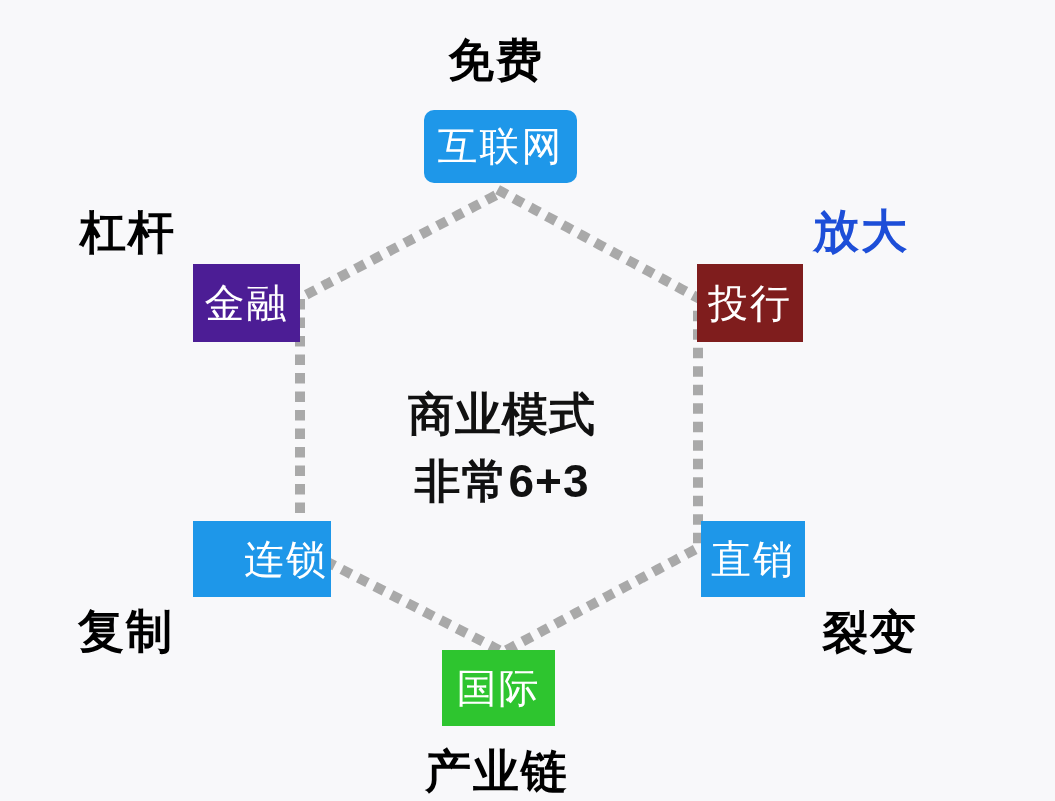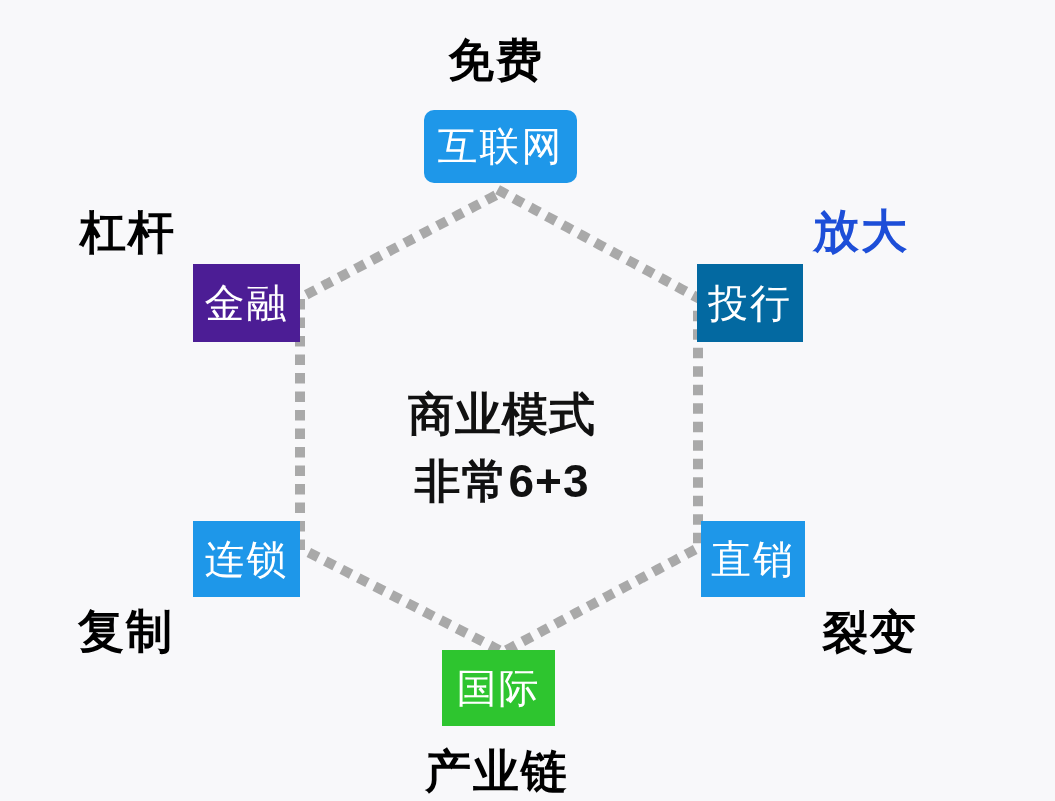--- a/index.html
+++ b/index.html
@@ -60,21 +60,21 @@
     line-height: 1.45;
     white-space: nowrap;
     z-index: 1;
     letter-spacing: 1px;
     margin-top: 32px;
   }
   
   #box-internet      { left: 424px; top: 110px; width: 153px; height: 73px; border-radius: 10px; }
   #box-finance       { left: 193px; top: 264px; width: 107px; height: 78px; }
   #box-investment    { left: 697px; top: 264px; width: 106px; height: 78px; }
-  #box-chain         { left: 193px; top: 521px; width: 107px; height: 76px; }
+  #box-chain         { left: 193px; top: 521px; width: 90px; height: 76px; padding-left: 48px; }
   #box-direct        { left: 701px; top: 521px; width: 104px; height: 76px; }
   #box-international { left: 442px; top: 650px; width: 113px; height: 76px; }
   
   #label-internet      { left: 496px; top: 61px;  }
   #label-finance       { left: 128px; top: 233px; }
   #label-investment    { left: 861px; top: 232px; }
   #label-chain         { left: 126px; top: 632px; }
   #label-direct        { left: 870px; top: 633px; }
   #label-international { left: 497px; top: 772px; }
 </style>
@@ -87,21 +87,21 @@
     <polygon points="502,192 698,298 698,548 503,652 300,548 300,298" style="stroke: rgb(169, 169, 169);"></polygon>
   </svg>
 
   <div class="center-title">
     <div>商业模式</div>
     <div>非常6+3</div>
   </div>
 
   <div class="node-box" id="box-internet" style="background-color: rgb(30, 151, 233); color: rgb(255, 255, 255);">互联网</div>
   <div class="node-box" id="box-finance" style="background-color: #4c1d95; color: rgb(255, 255, 255);">金融</div>
-  <div class="node-box" id="box-investment" style="background-color: #0369a1; color: rgb(255, 255, 255);">投行</div>
+  <div class="node-box" id="box-investment" style="background-color: #7f1d1d; color: rgb(255, 255, 255);">投行</div>
   <div class="node-box" id="box-chain" style="background-color: rgb(30, 151, 233); color: rgb(255, 255, 255);">连锁</div>
   <div class="node-box" id="box-direct" style="background-color: rgb(30, 151, 233); color: rgb(255, 255, 255);">直销</div>
   <div class="node-box" id="box-international" style="background-color: rgb(46, 197, 47); color: rgb(255, 255, 255);">国际</div>
 
   <div class="outer-label" id="label-internet" style="color: rgb(0, 0, 0);">免费</div>
   <div class="outer-label" id="label-finance" style="color: rgb(0, 0, 0);">杠杆</div>
   <div class="outer-label" id="label-investment" style="color: #1d4ed8;">放大</div>
   <div class="outer-label" id="label-chain" style="color: rgb(0, 0, 0);">复制</div>
   <div class="outer-label" id="label-direct" style="color: rgb(0, 0, 0);">裂变</div>
   <div class="outer-label" id="label-international" style="color: rgb(0, 0, 0);">产业链</div>

